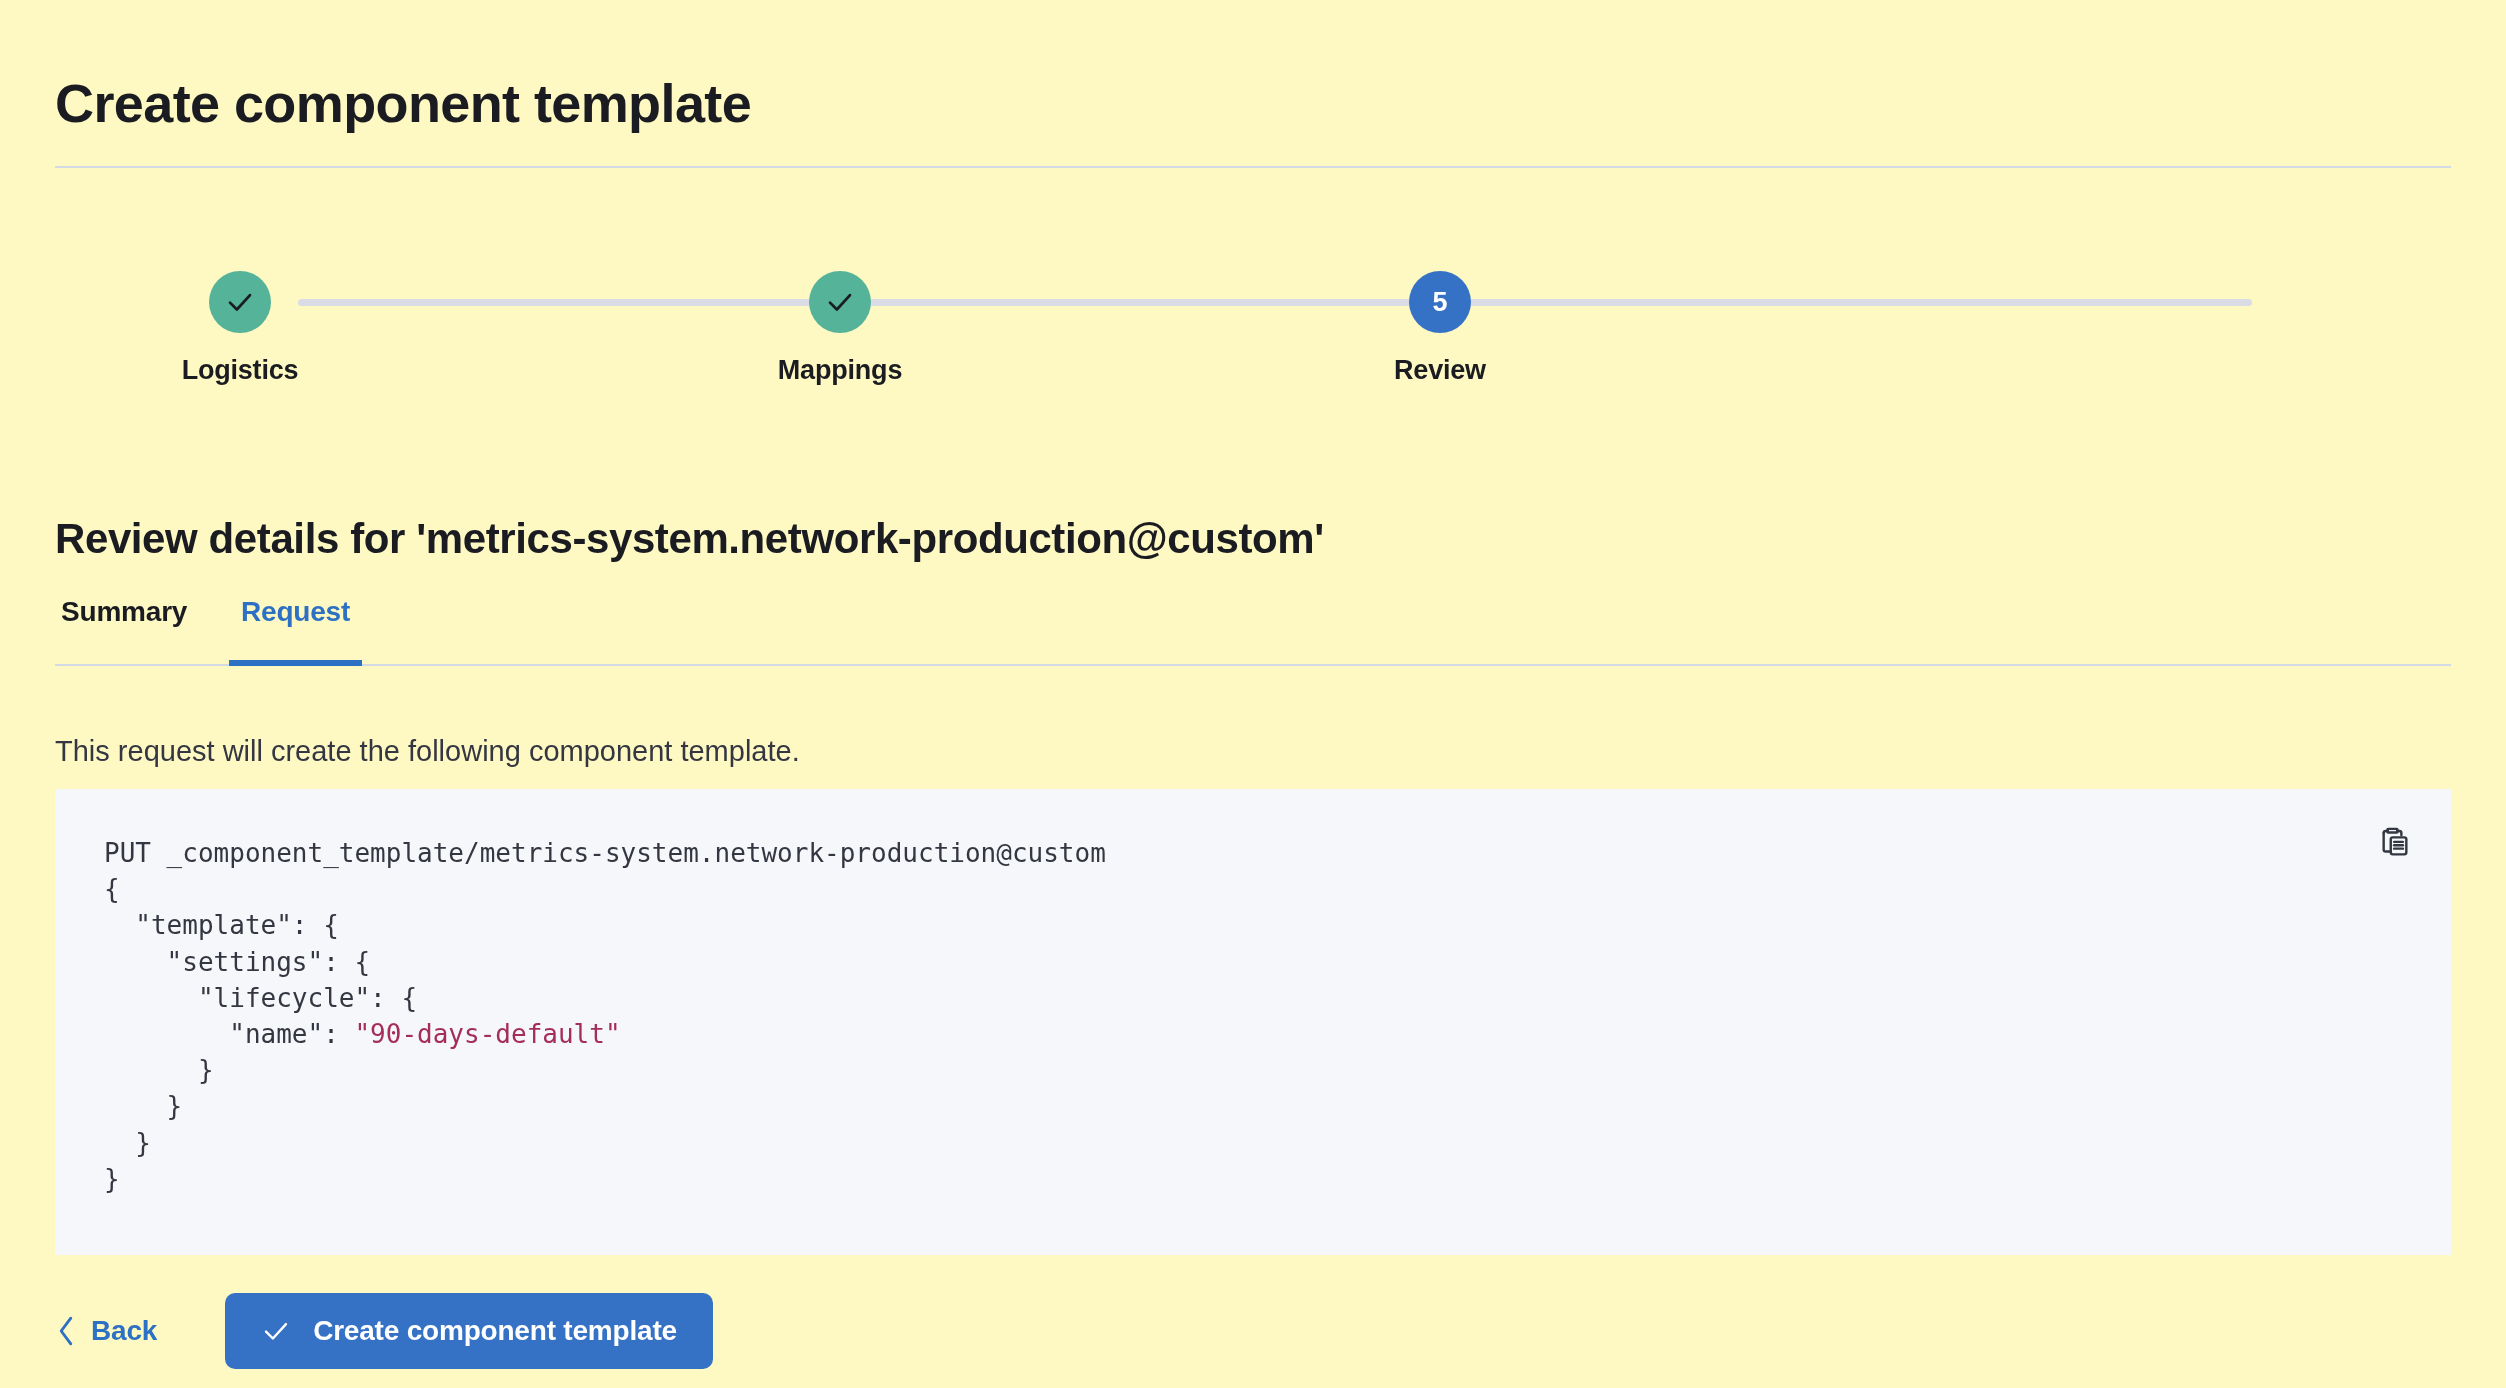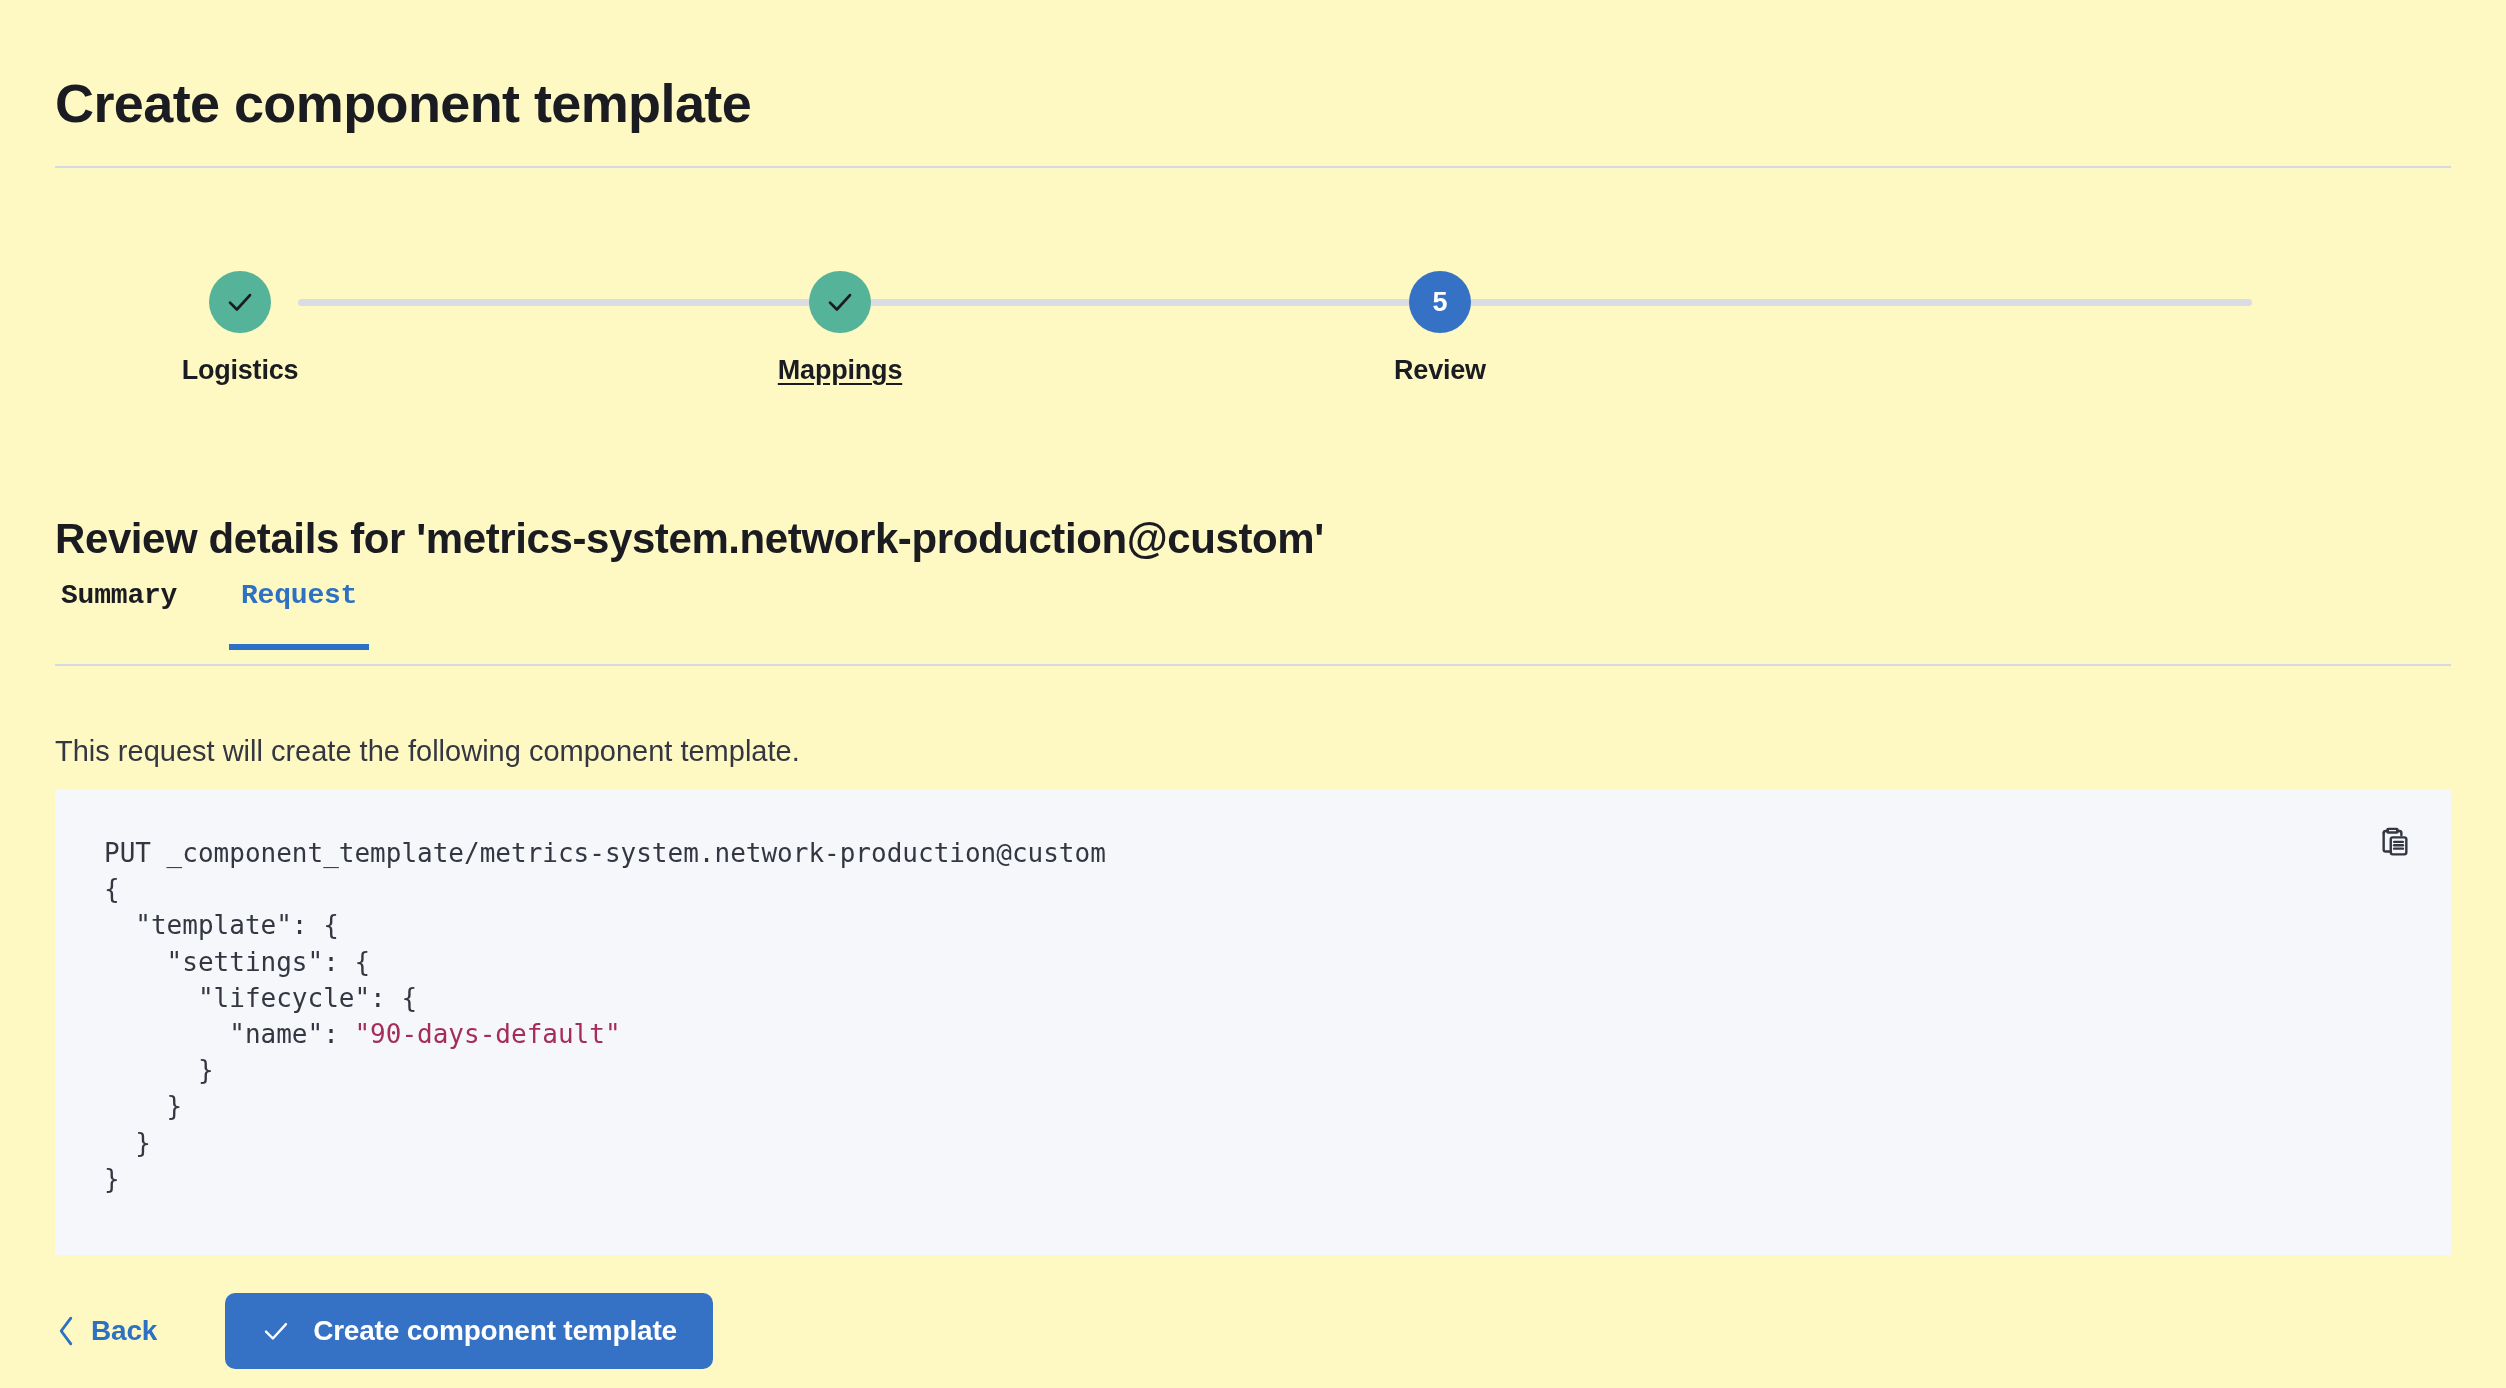--- a/index.html
+++ b/index.html
@@ -88,21 +88,21 @@
     line-height: 1;
   }
   .step-label {
     margin-top: 22px;
     font-size: 27px;
     font-weight: 700;
     color: #1a1c21;
     letter-spacing: -0.2px;
     white-space: nowrap;
   }
-  .step-label.linked { text-decoration: underline; text-underline-offset: 4px; cursor: pointer; }
+  .step-label.linked { text-underline-offset: 4px; cursor: pointer; }
 
   
   .review-heading {
     position: absolute;
     left: 55px;
     top: 478px;
     font-size: 42px;
     line-height: 52px;
     font-weight: 700;
     letter-spacing: -0.4px;
@@ -121,32 +121,32 @@
   .tabs-divider {
     position: absolute;
     left: 0;
     bottom: 0;
     width: 2396px;
     height: 2px;
     background: #d3dae6;
   }
   .tab {
     position: absolute;
-    bottom: 16px;
+    bottom: 0;
     height: 72px;
     display: flex;
     align-items: flex-start;
     padding-top: 2px;
     font-size: 28px;
     font-weight: 700;
     letter-spacing: -0.2px;
     cursor: pointer;
     background: none;
     border: none;
-    font-family: Liberation Mono, monospace;
+    font-family: Liberation Sans, sans-serif;
   }
   .tab.inactive { left: 0; color: #1a1c21; }
   .tab.active { left: 180px; color: #2d71c4; }
   .tab.active::after {
     content: "";
     position: absolute;
     left: -6px;
     right: -6px;
     bottom: 0;
     height: 6px;

